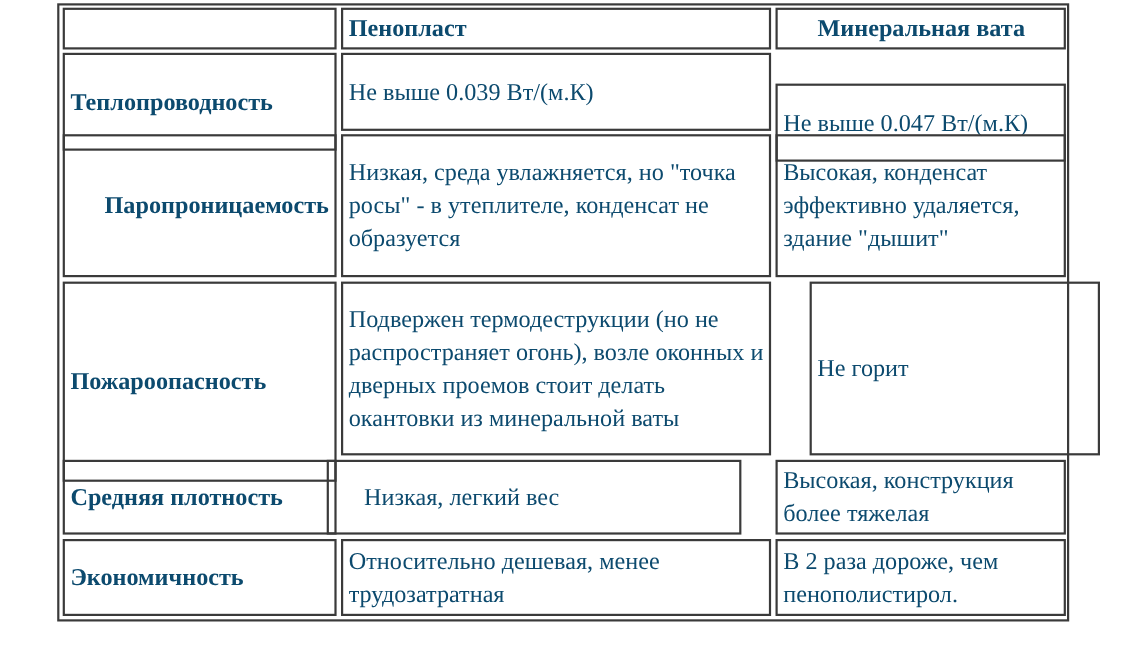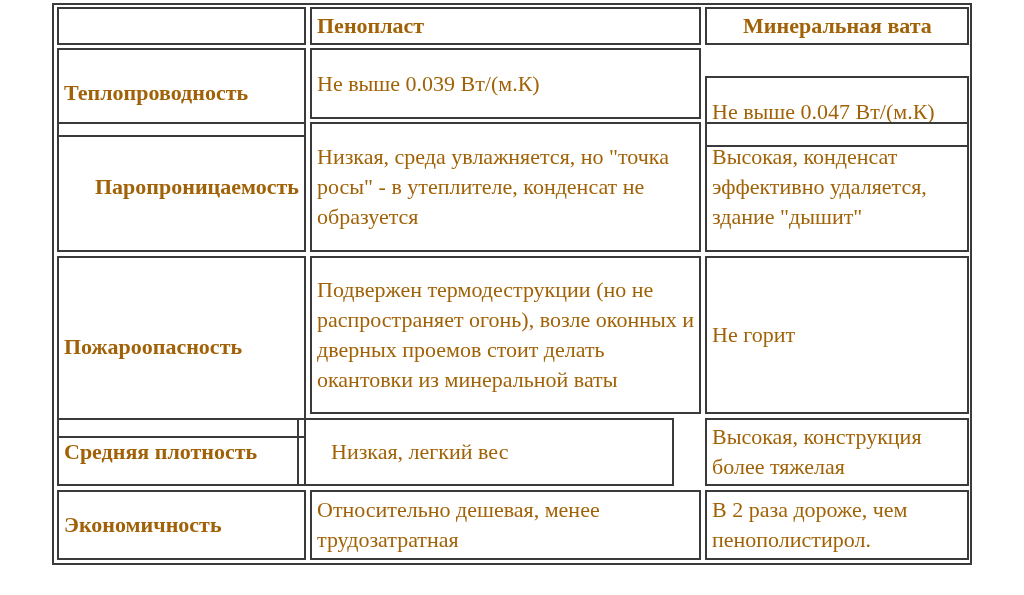--- a/index.html
+++ b/index.html
@@ -7,21 +7,21 @@
   .tbl {
     position:absolute; left:52px; top:3px; width:920px; height:562px;
     box-sizing:border-box;
     border:2px solid #3a3a3a;
     border-right-color:#3a3a3a; border-bottom-color:#3a3a3a;
   }
   .cell {
     position:absolute; box-sizing:border-box;
     border:2px solid #3a3a3a;
     font-family:"Liberation Serif", "DejaVu Serif", serif;
-    font-size:22px; line-height:30px; color:#a16207;
+    font-size:22px; line-height:30px; color:#0c4a6e;
     display:flex; align-items:center;
     padding:0 4px 0 5px;
   }
   .cell span { display:block; }
   .hdr { font-weight:bold; justify-content:flex-start; }
   .hdr.center { justify-content:center; }
   .rowhdr { font-weight:bold; }
 </style>
 </head>
 <body>
@@ -55,21 +55,21 @@
 <div class="cell" style="left:705px;top:122px;width:264px;height:130px;">
   <span>Высокая, конденсат эффективно удаляется, здание "дышит"</span>
 </div>
 
 <div class="cell rowhdr" style="left:57px;top:256px;width:249px;height:182px;">
   <span>Пожароопасность</span>
 </div>
 <div class="cell" style="left:310px;top:256px;width:391px;height:158px;">
   <span>Подвержен термодеструкции (но не распространяет огонь), возле оконных и дверных проемов стоит делать окантовки из минеральной ваты</span>
 </div>
-<div class="cell" style="left:705px;top:256px;width:264px;height:158px;align-items:center;">
+<div class="cell" style="left:736px;top:256px;width:264px;height:158px;align-items:center;">
   <span>Не горит</span>
 </div>
 
 <div class="cell rowhdr" style="left:57px;top:418px;width:249px;height:68px;">
   <span>Средняя плотность</span>
 </div>
 <div class="cell" style="left:297px;top:418px;width:377px;height:68px;padding-left:32px;">
   <span>Низкая, легкий вес</span>
 </div>
 <div class="cell" style="left:705px;top:418px;width:264px;height:68px;">

